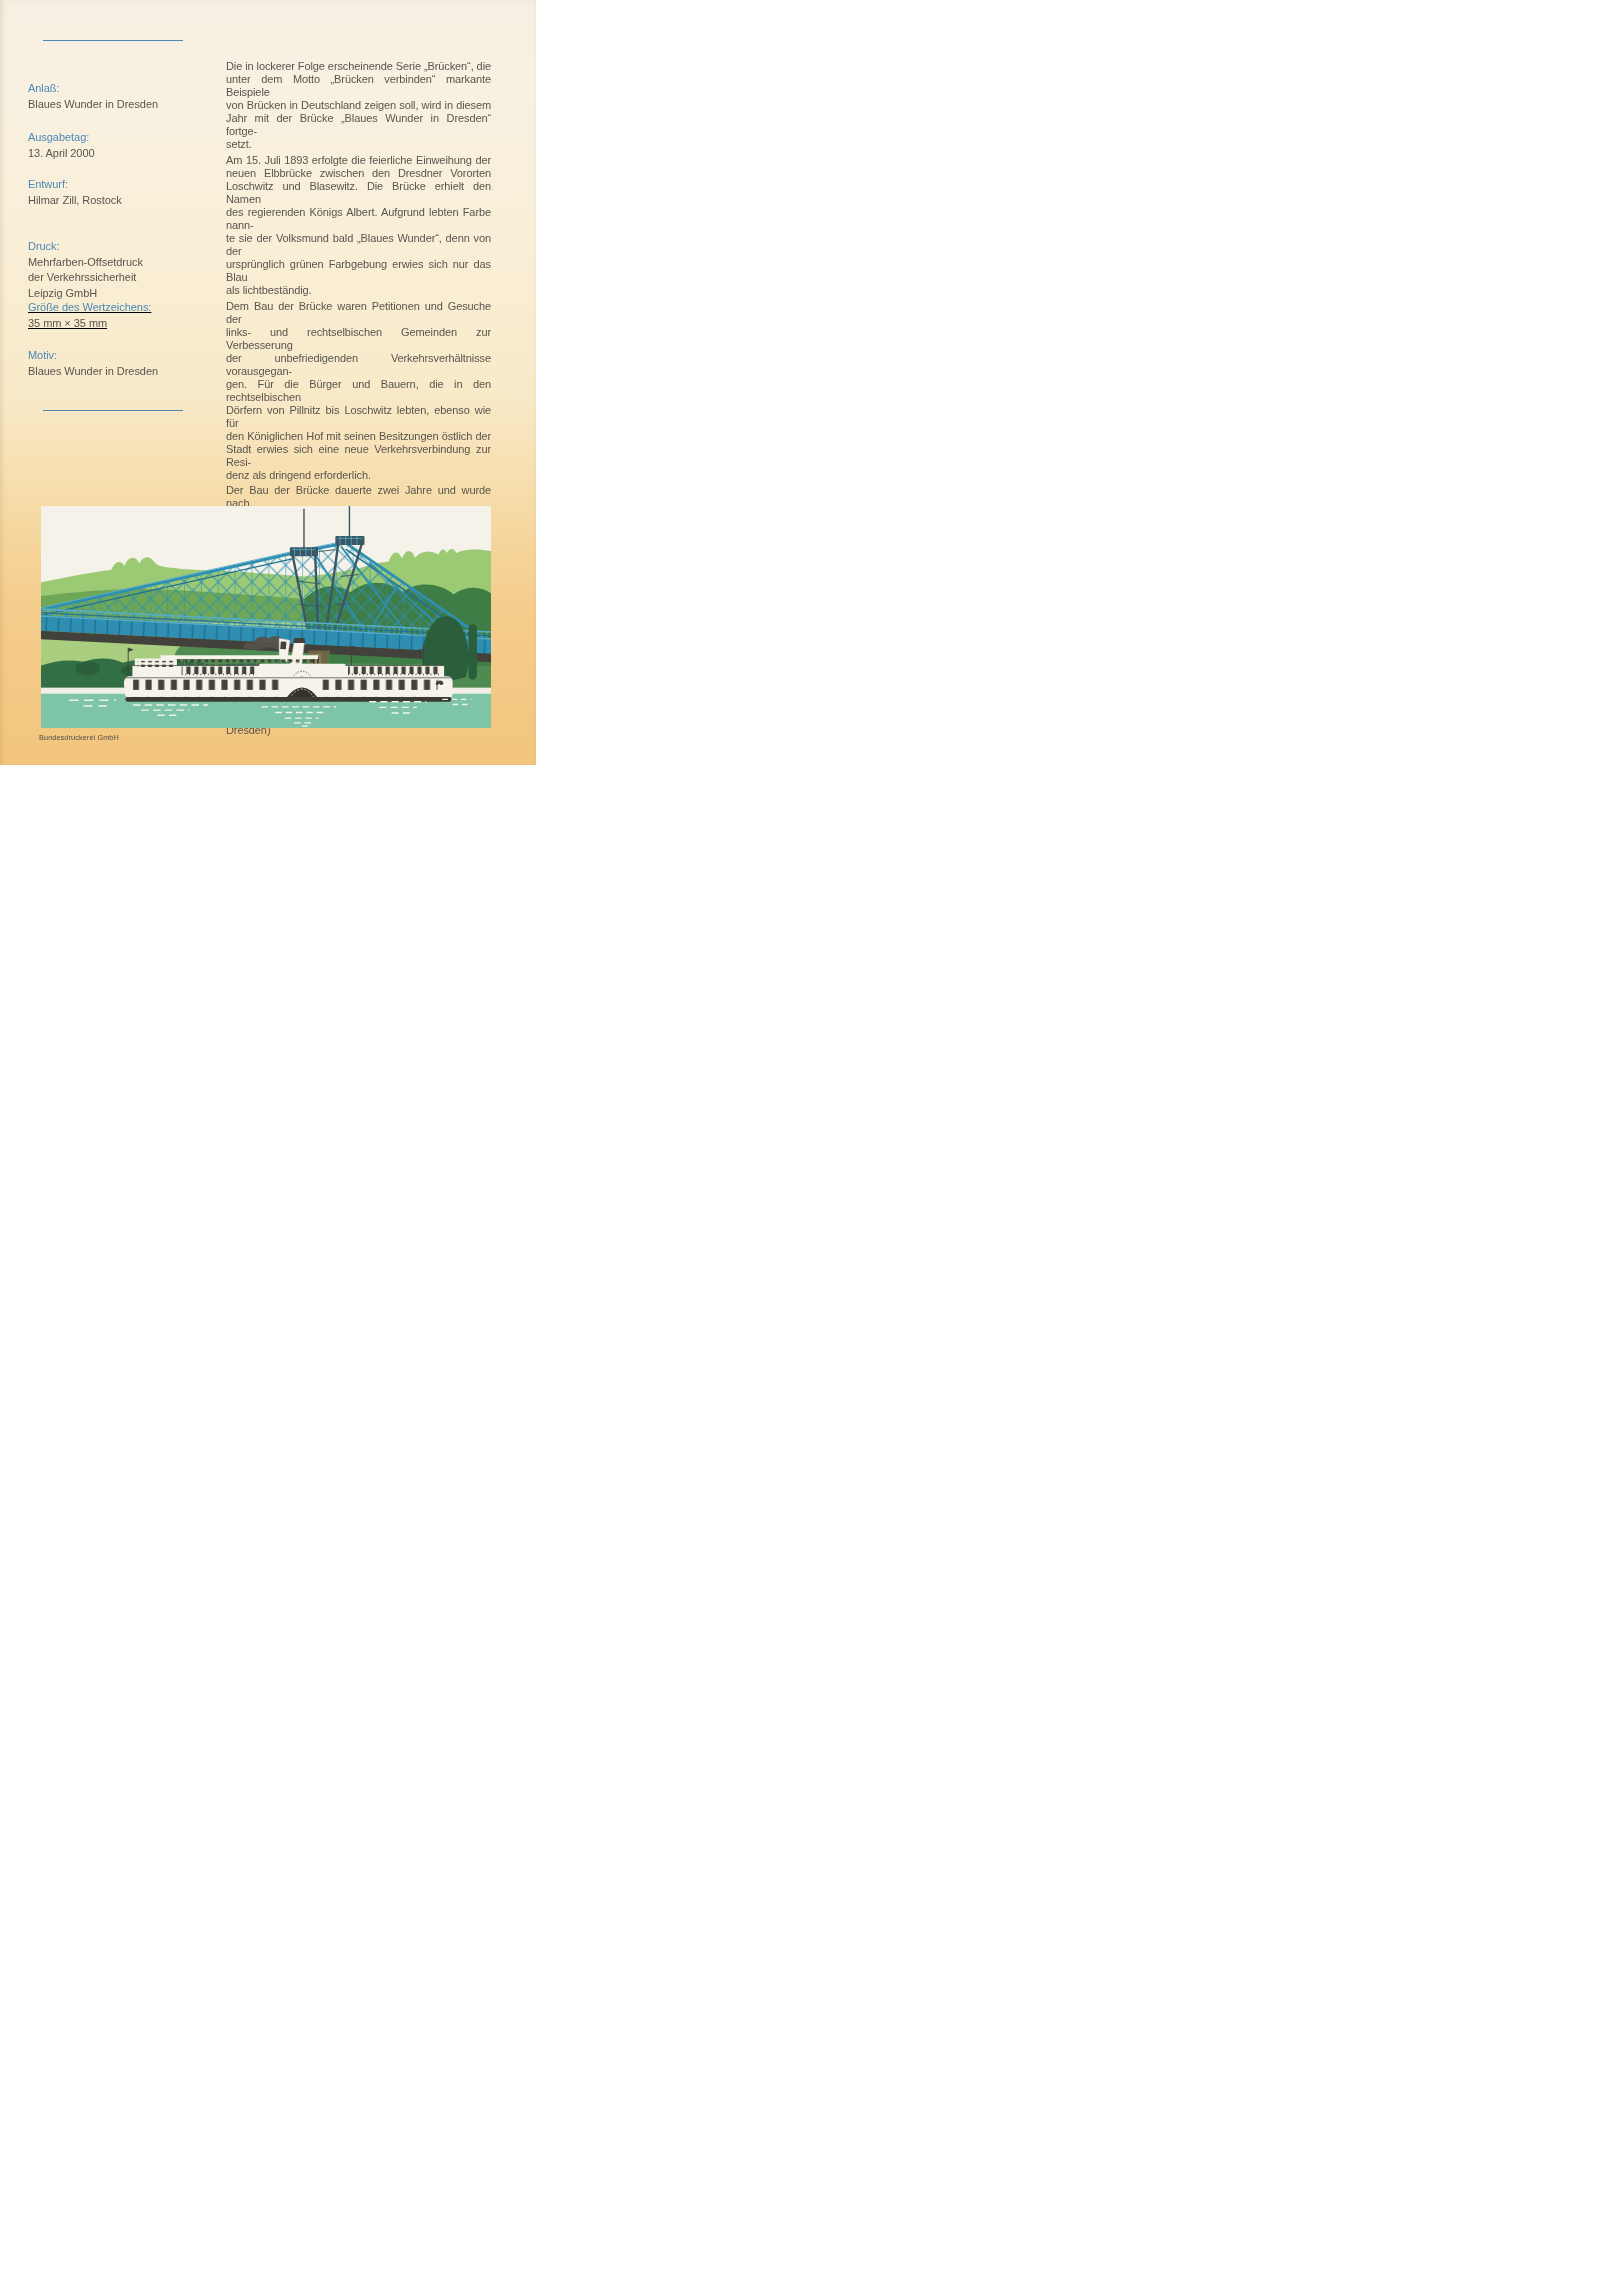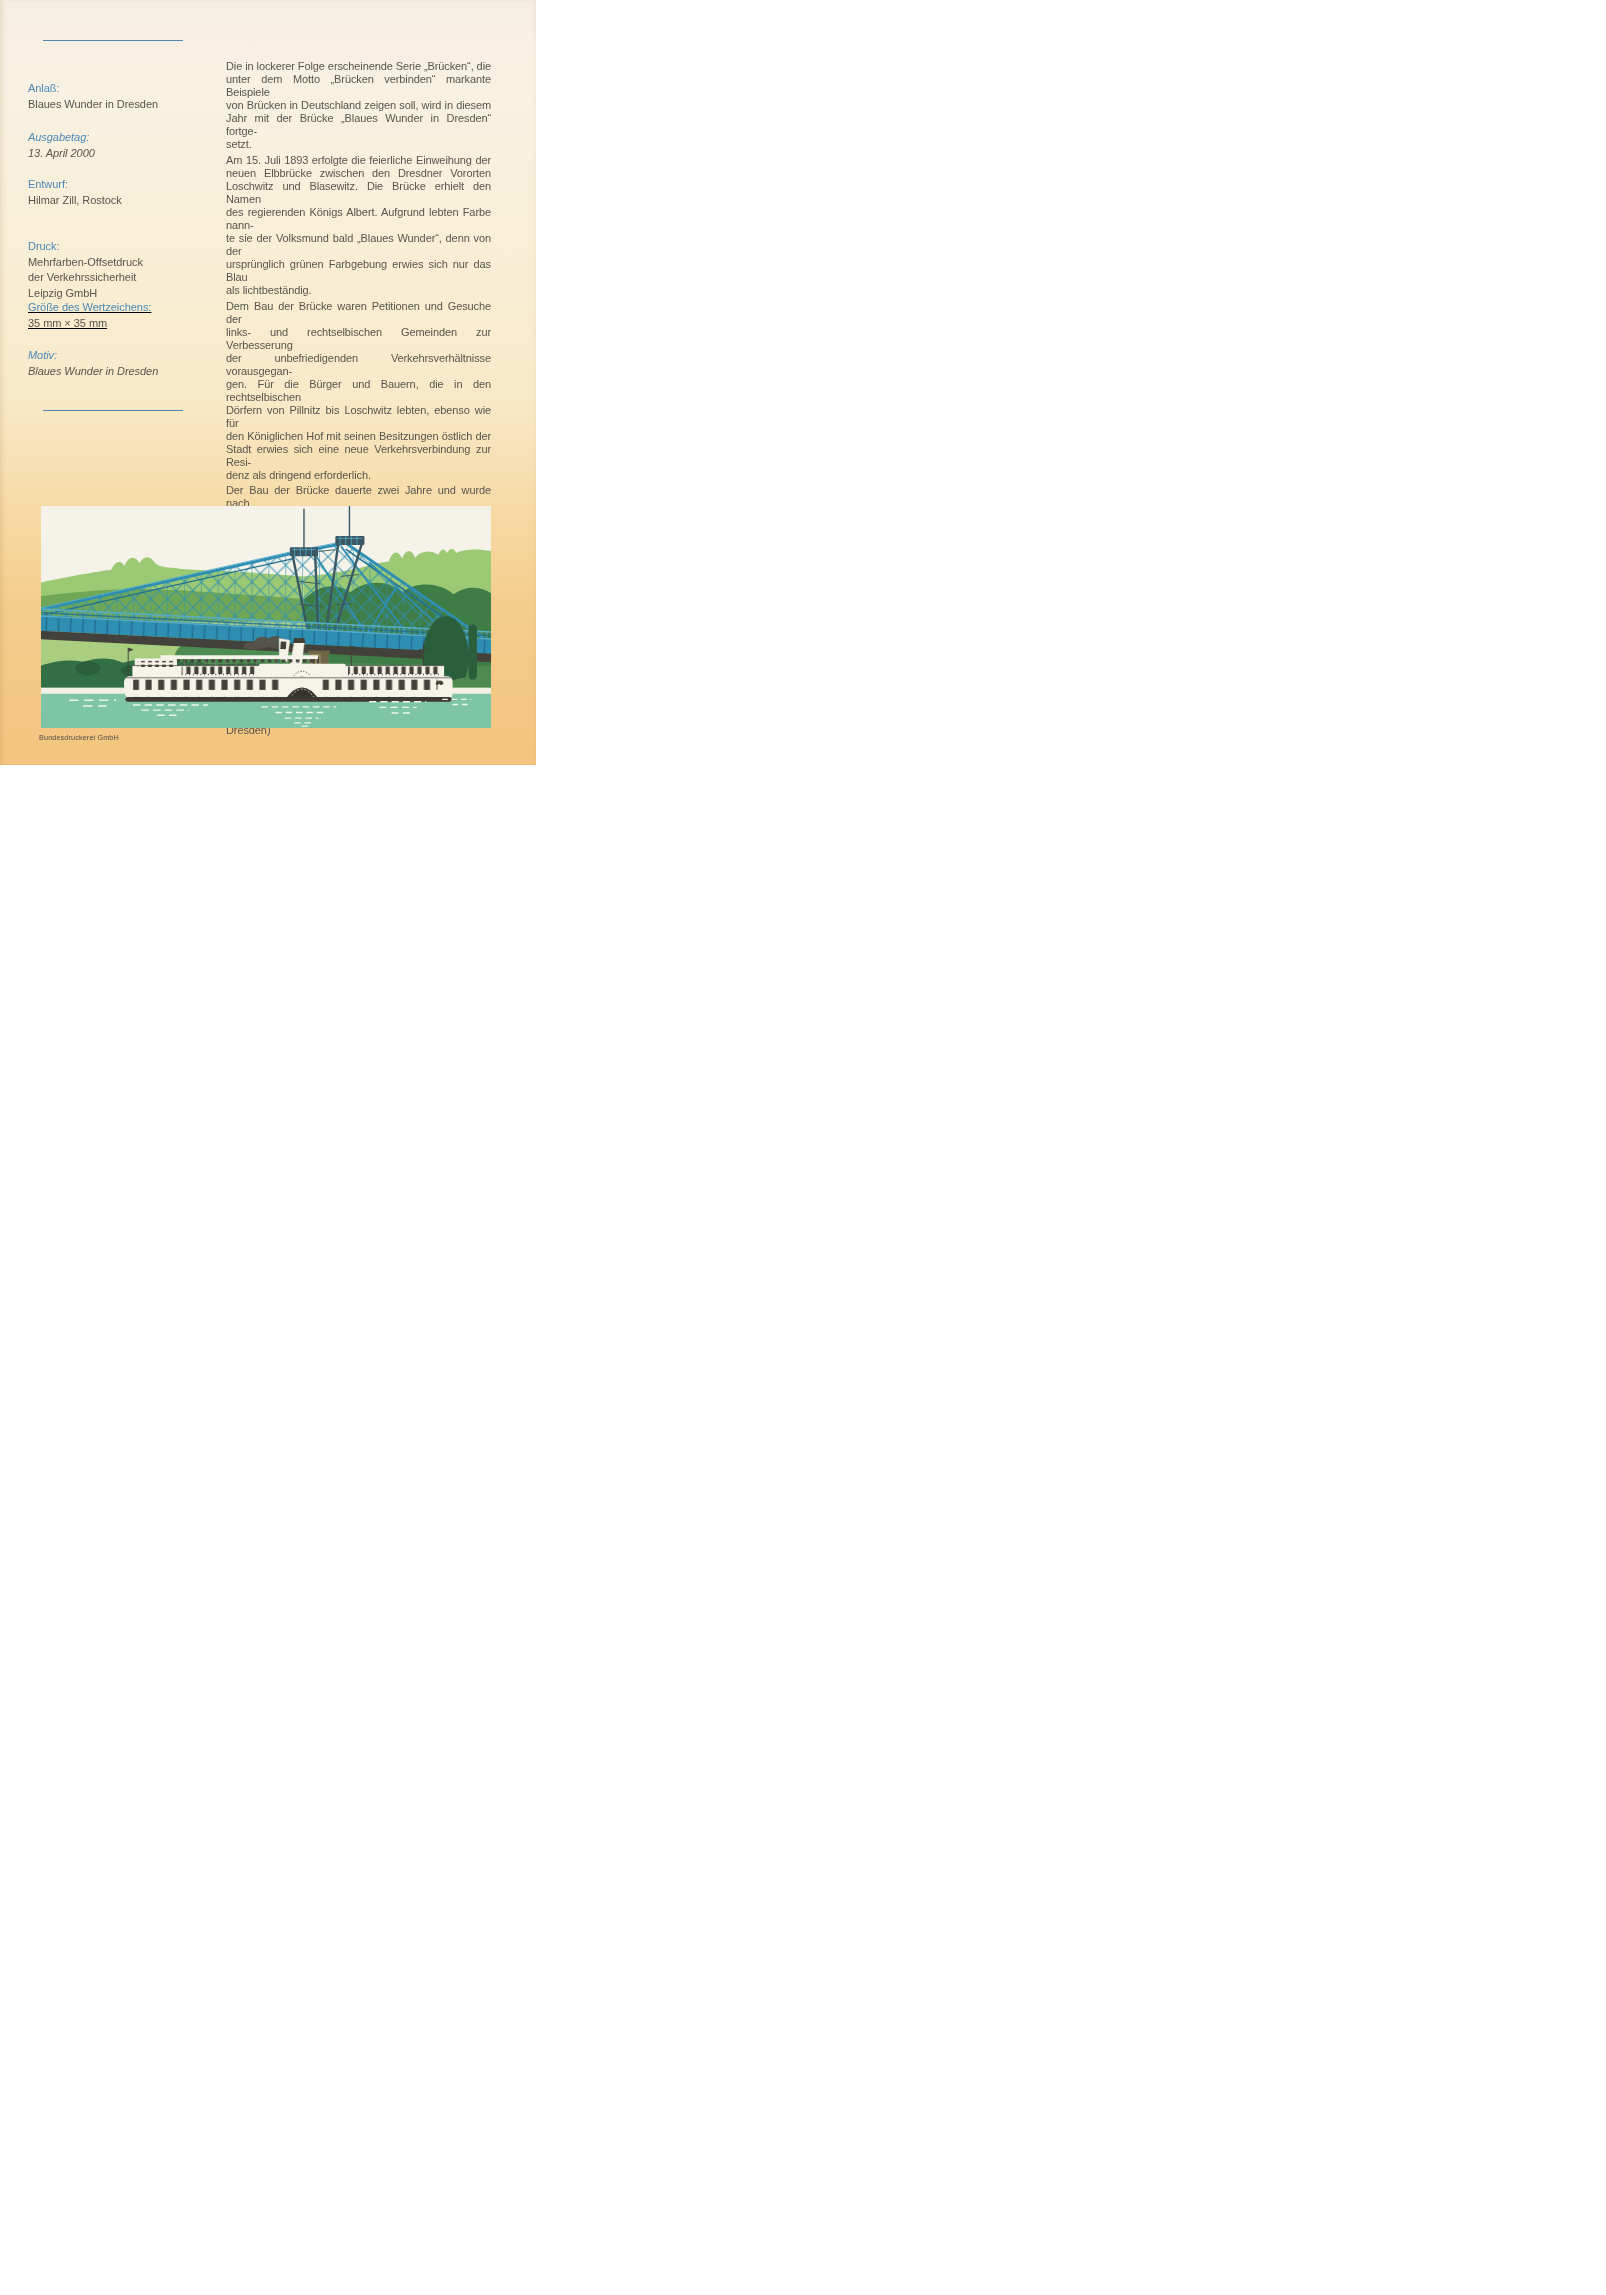--- a/index.html
+++ b/index.html
@@ -55,39 +55,39 @@
 <body>
 
 <div class="page">
 
   <div class="rule rule-top"></div>
   <div class="info-col" id="info-col">
       <div class="info-entry" style="top: 81px;">
         <div class="info-label">Anlaß:</div>
         <div class="info-value">Blaues Wunder in Dresden</div>
       </div>
-      <div class="info-entry" style="top: 130px; font-style: italic;">
+      <div class="info-entry" style="top: 130px;">
         <div class="info-label">Ausgabetag:</div>
         <div class="info-value">13. April 2000</div>
       </div>
       <div class="info-entry" style="top: 177px;">
         <div class="info-label">Entwurf:</div>
         <div class="info-value">Hilmar Zill, Rostock</div>
       </div>
       <div class="info-entry" style="top: 239px;">
         <div class="info-label">Druck:</div>
         <div class="info-value">Mehrfarben-Offsetdruck</div>
         <div class="info-value">der Verkehrssicherheit</div>
         <div class="info-value">Leipzig GmbH</div>
       </div>
       <div class="info-entry" style="top: 300px; text-decoration: underline;">
         <div class="info-label">Größe des Wertzeichens:</div>
         <div class="info-value">35 mm × 35 mm</div>
       </div>
-      <div class="info-entry" style="top: 348px; font-style: italic;">
+      <div class="info-entry" style="top: 348px;">
         <div class="info-label">Motiv:</div>
         <div class="info-value">Blaues Wunder in Dresden</div>
       </div>
     </div>
   <div class="rule rule-bottom"></div>
 
   <div class="article" id="article">
       <div class="para">
         <div class="tline">Die in lockerer Folge erscheinende Serie „Brücken“, die</div>
         <div class="tline">unter dem Motto „Brücken verbinden“ markante Beispiele</div>

